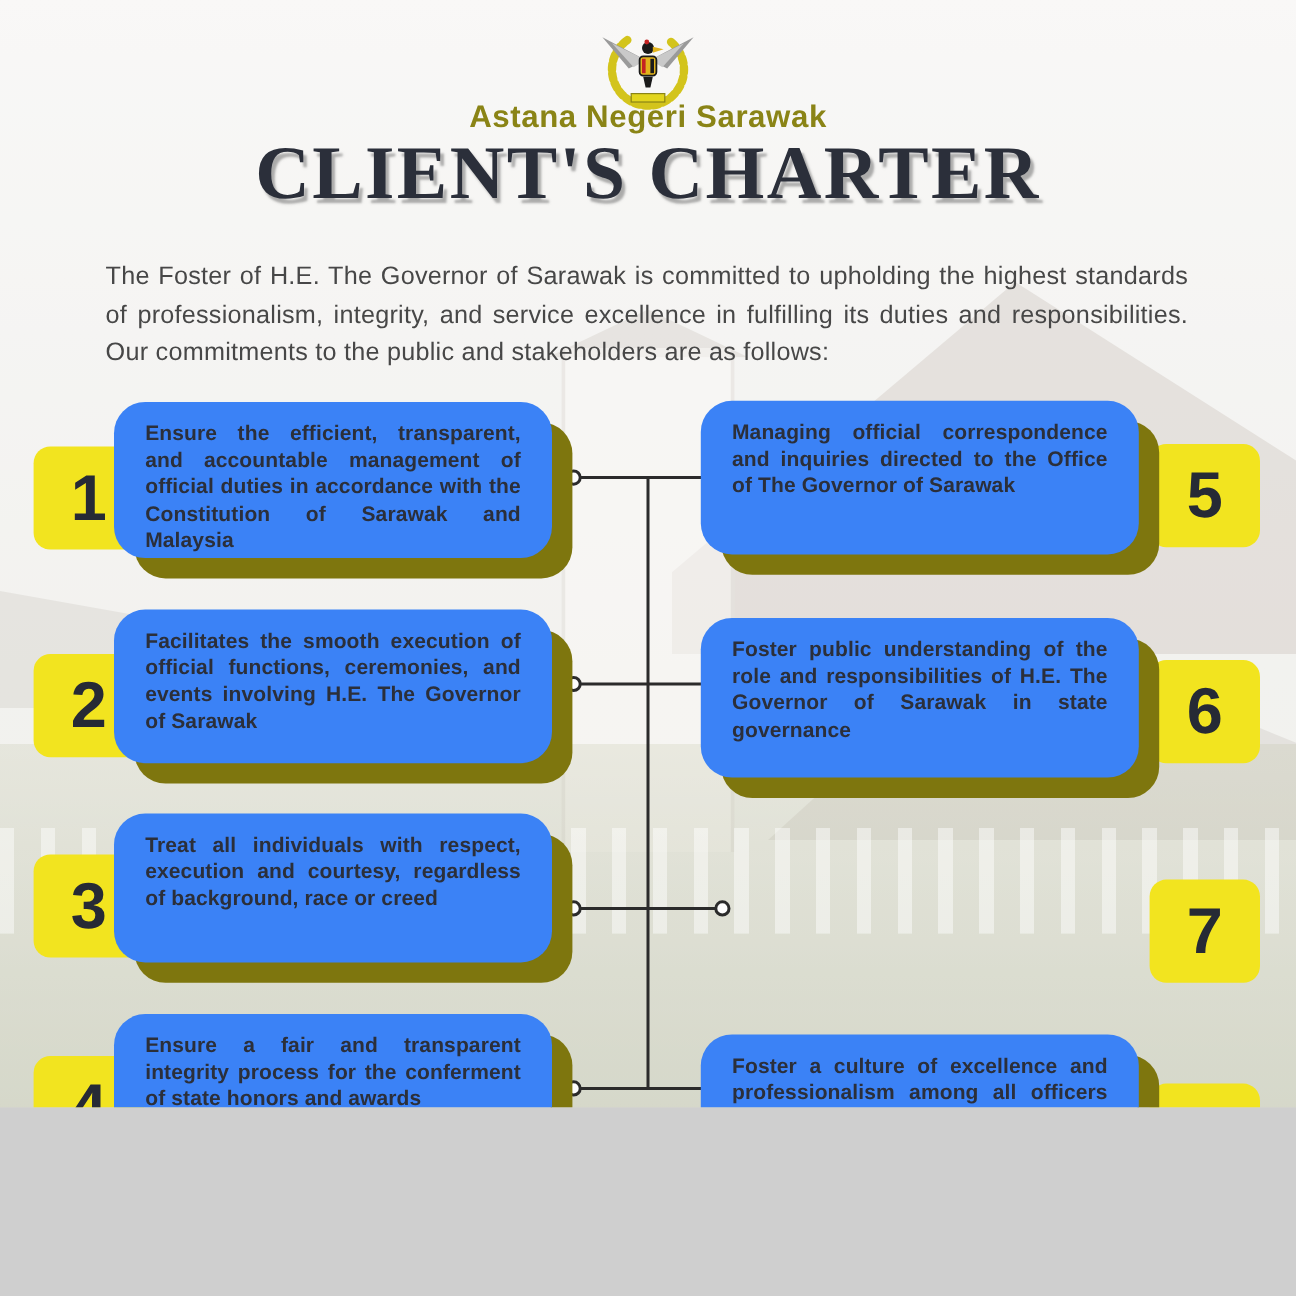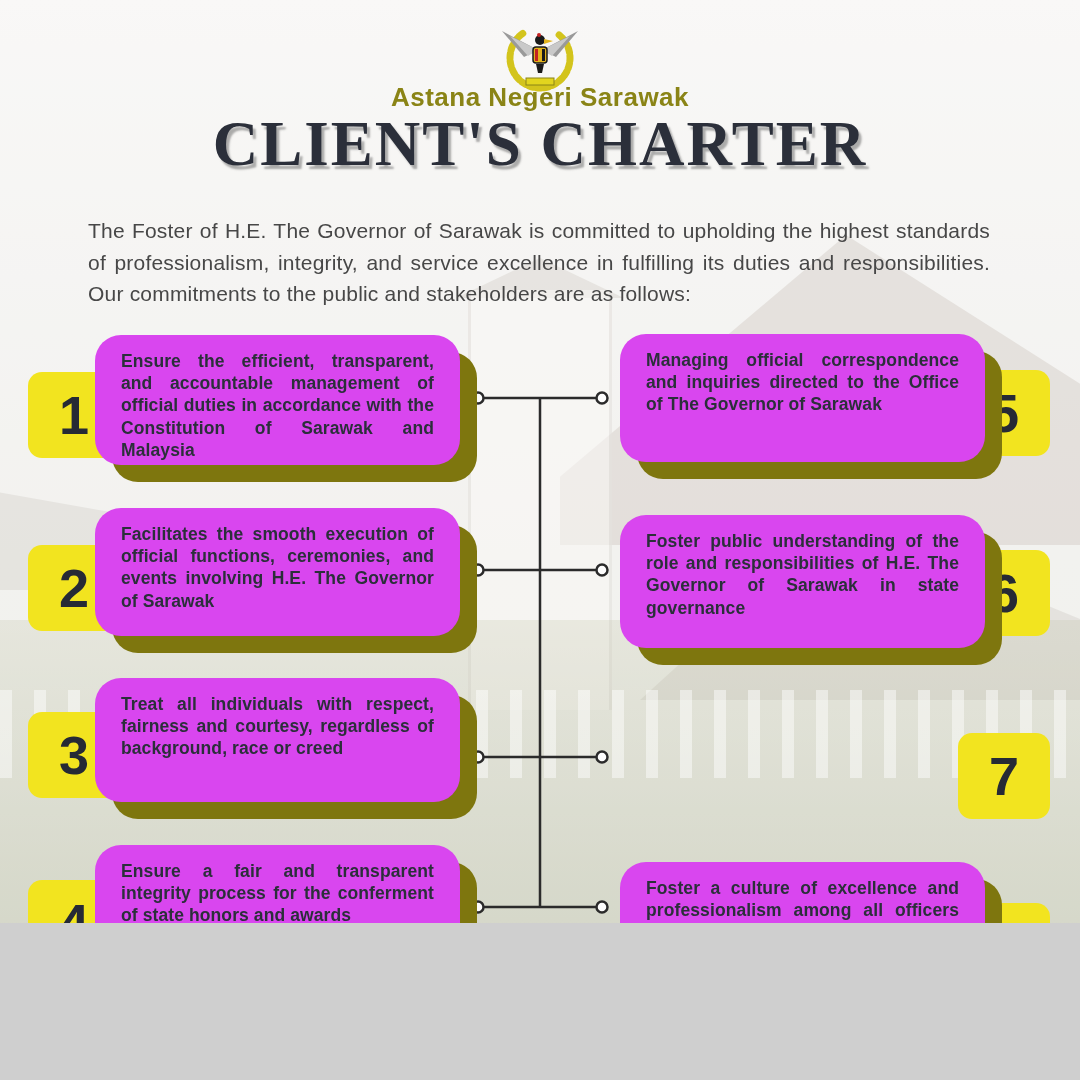--- a/index.html
+++ b/index.html
@@ -51,27 +51,27 @@
     font-size:63px;font-weight:800;color:var(--text-navy);letter-spacing:2px;
     text-shadow:3px 4px 2px rgba(110,110,110,.55);font-family:Liberation Serif, serif;}
   .intro{position:absolute;left:88px;top:215px;width:902px;
     font-size:21px;line-height:1.5;color:#474747;text-align:justify;letter-spacing:.2px;}
   
   .connectors{position:absolute;left:0;top:0;width:1080px;height:1080px;}
   
   .badge{position:absolute;width:92px;height:86px;border-radius:14px;
     background:var(--badge-yellow);display:flex;align-items:center;justify-content:center;
     font-size:54px;font-weight:800;color:#262a35;z-index:2;}
-  .card{position:absolute;width:365px;border-radius:26px;background:#d946ef;
+  .card{position:absolute;width:365px;border-radius:26px;background:#3b82f6;
     box-shadow:17px 17px 0 0 var(--card-shadow-olive);z-index:3;
     padding:15px 26px 12px 26px;}
   .card p{font-size:17.5px;font-weight:700;line-height:1.27;color:var(--text-navy);
     text-align:justify;letter-spacing:.1px;}
   .card.left{left:95px;}
-  .card.right{left:620px;}
+  .card.right{left:584px;}
   .badge.left{left:28px;}
   .badge.right{left:958px;}
 </style>
 </head>
 <body>
 
 <div class="poster">
 
   <div class="bg bg-sky"></div>
   <div class="bg bg-roof-right"></div>
@@ -130,21 +130,21 @@
     <p>Ensure the efficient, transparent, and accountable management of official duties in accordance with the Constitution of Sarawak and Malaysia</p>
   </div>
 
   <div class="badge left" style="top:545px">2</div>
   <div class="card left" style="top:508px;height:128px">
     <p>Facilitates the smooth execution of official functions, ceremonies, and events involving H.E. The Governor of Sarawak</p>
   </div>
 
   <div class="badge left" style="top:712px">3</div>
   <div class="card left" style="top:678px;height:124px">
-    <p>Treat all individuals with respect, fairness and courtesy, regardless of background, race or creed</p>
+    <p>Treat all individuals with respect, execution and courtesy, regardless of background, race or creed</p>
   </div>
 
   <div class="badge left" style="top:880px">4</div>
   <div class="card left" style="top:845px;height:139px">
     <p>Ensure a fair and transparent integrity process for the conferment of state honors and awards</p>
   </div>
 
   <div class="badge right" style="top:370px">5</div>
   <div class="card right" style="top:334px;height:128px">
     <p>Managing official correspondence and inquiries directed to the Office of The Governor of Sarawak</p>

